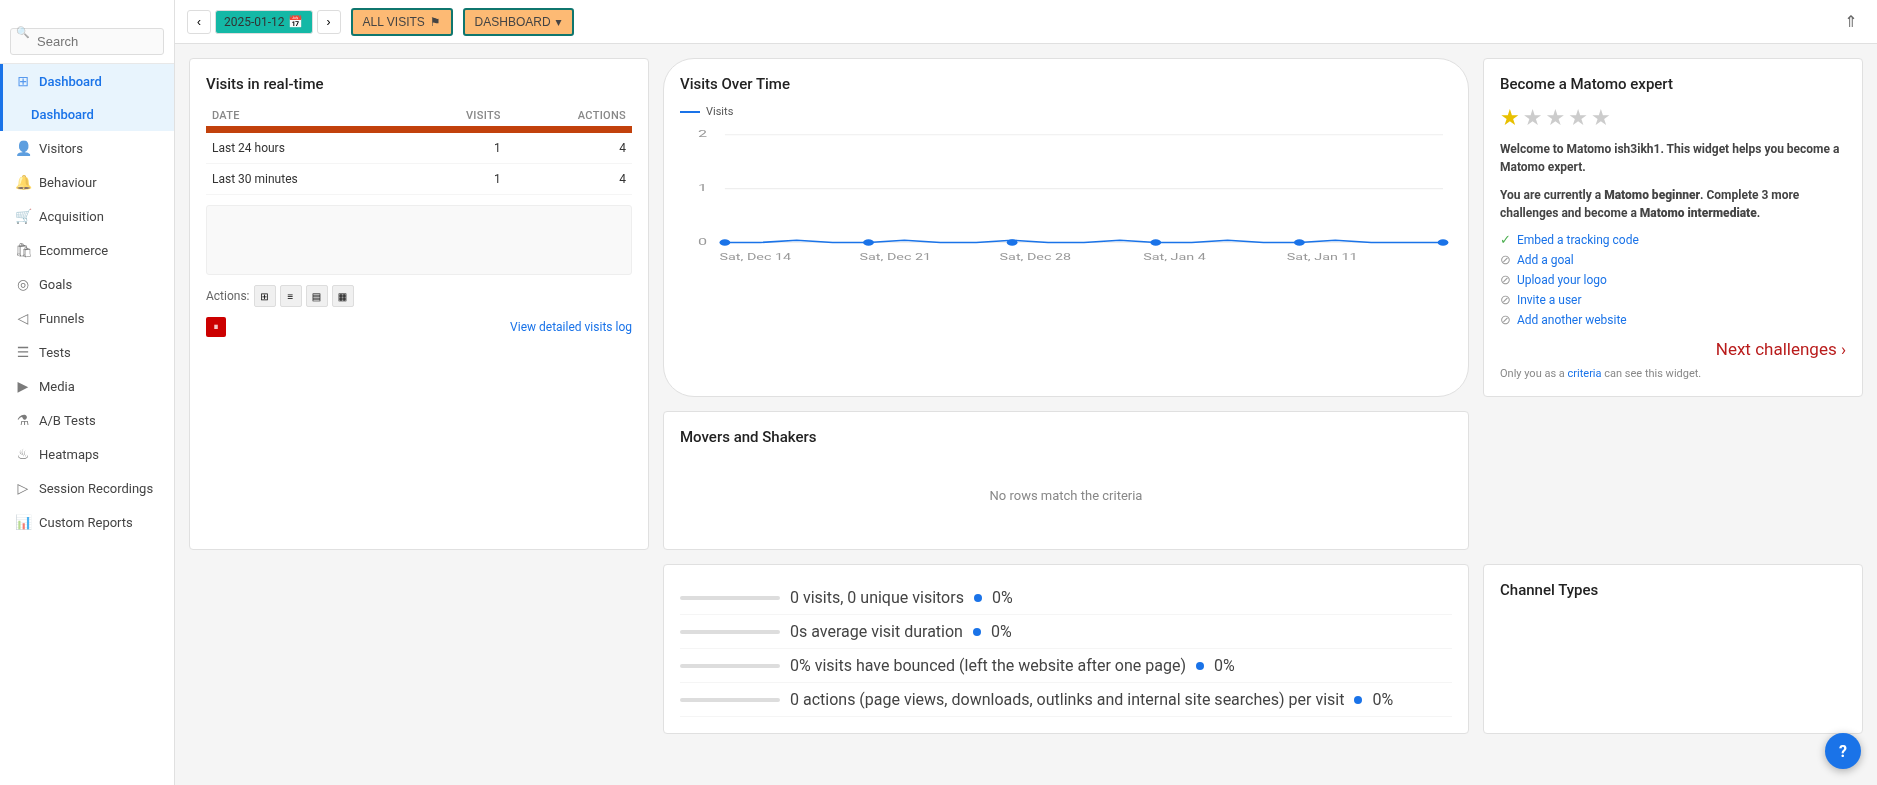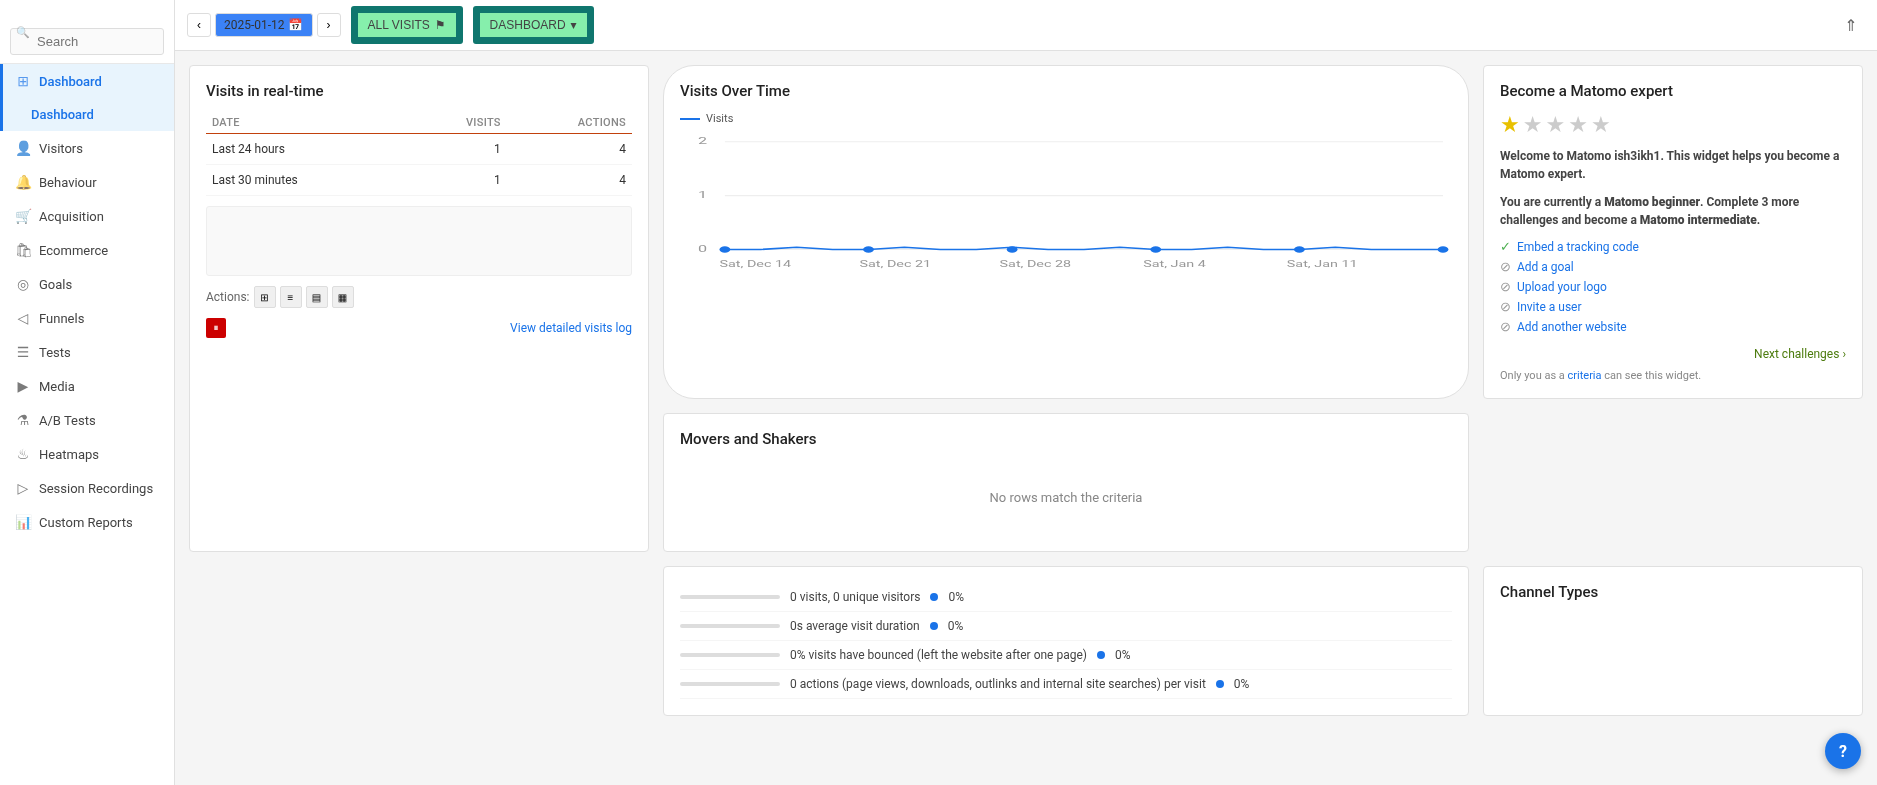--- a/index.html
+++ b/index.html
@@ -71,43 +71,43 @@
       display: flex;
       align-items: center;
       gap: 10px;
       min-height: 44px;
     }
     .topbar-btn {
       display: flex;
       align-items: center;
       gap: 5px;
       padding: 5px 10px;
-      border: 7px solid #0f766e;
+      border: 2px solid #0f766e;
       border-radius: 3px;
-      background: #86efac;
+      background: #fdba74;
       cursor: pointer;
       font-size: 12px;
       color: #444;
     }
     .date-nav { display: flex; align-items: center; gap: 4px; }
     .date-nav-arrow {
       width: 24px; height: 24px;
       border: 1px solid #ddd;
       border-radius: 3px;
       background: #fff;
       cursor: pointer;
       display: flex; align-items: center; justify-content: center;
       font-size: 12px;
     }
     .date-display {
       display: flex; align-items: flex-start; gap: 4px;
       border: 1px solid #ddd;
       border-radius: 3px;
       padding: 4px 8px;
-      background: #3b82f6;
+      background: #14b8a6;
       font-size: 12px;
       cursor: pointer;
     }
     .topbar-collapse {
       margin-left: auto;
       width: 28px; height: 28px;
       border: none;
       background: transparent;
       cursor: pointer;
       font-size: 16px;
@@ -142,21 +142,21 @@
 
     
     .rt-widget { grid-column: 1; grid-row: 1 / 3; }
     .rt-table { width: 100%; border-collapse: collapse; font-size: 12px; }
     .rt-table th {
       text-align: left;
       color: #888;
       font-weight: 500;
       font-size: 11px;
       padding: 4px 6px;
-      border-bottom: 1px solid #c2410c;
+      border-bottom: 7px solid #c2410c;
       text-transform: uppercase;
       letter-spacing: 0.3px;
     }
     .rt-table th.right { text-align: right; }
     .rt-table td {
       padding: 8px 6px;
       border-bottom: 1px solid #f5f5f5;
       font-size: 12px;
     }
     .rt-table td.right { text-align: right; }
@@ -235,33 +235,33 @@
     .stars { display: flex; gap: 3px; margin-bottom: 10px; }
     .star { font-size: 22px; color: #ccc; }
     .star.filled { color: #e8c000; }
     .expert-text { font-size: 12px; color: #444; line-height: 1.5; margin-bottom: 10px; font-weight: bold; }
     .expert-links { display: flex; flex-direction: column; gap: 5px; }
     .expert-link-item { display: flex; align-items: center; gap: 6px; font-size: 12px; }
     .expert-link-item a { color: #1a73e8; text-decoration: none; }
     .check-icon { color: #4caf50; font-size: 13px; }
     .cross-icon { color: #999; font-size: 13px; }
     .next-challenges { text-align: right; margin-top: 12px; }
-    .next-challenges a { color: #4d7c0f; font-size: 12px; text-decoration: none; margin-top: 29px; }
+    .next-challenges a { color: #b91c1c; font-size: 17px; text-decoration: none; margin-top: 29px; }
     .superuser-note { font-size: 11px; color: #888; margin-top: 8px; }
     .superuser-note a { color: #1a73e8; text-decoration: none; }
 
     
     .vo-widget { grid-column: 2; grid-row: 3; }
     .overview-row {
       display: flex;
       align-items: center;
       gap: 10px;
       padding: 7px 0;
       border-bottom: 1px solid #f5f5f5;
-      font-size: 12px;
+      font-size: 16px;
       color: #444;
     }
     .overview-bar {
       width: 100px;
       height: 4px;
       background: #ddd;
       border-radius: 2px;
       flex-shrink: 0;
     }
     .overview-bar-fill {

